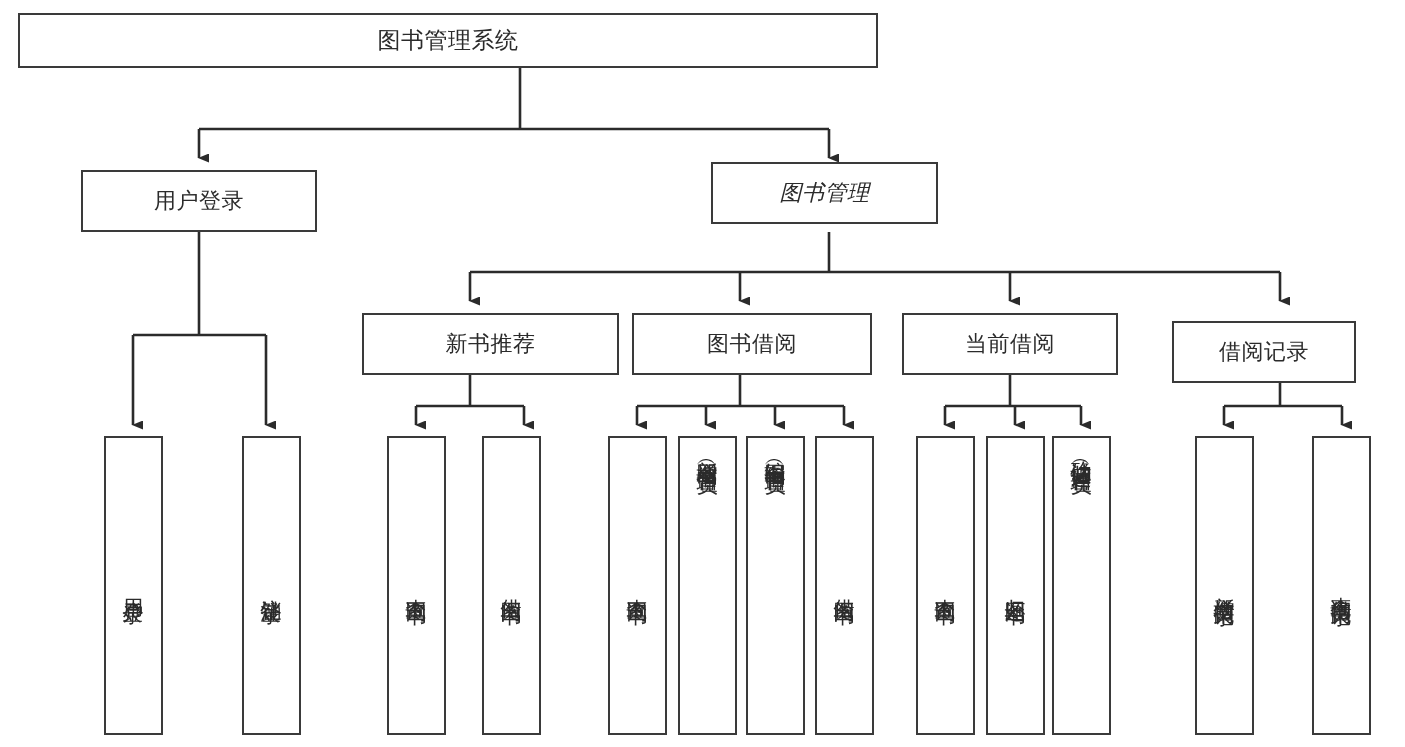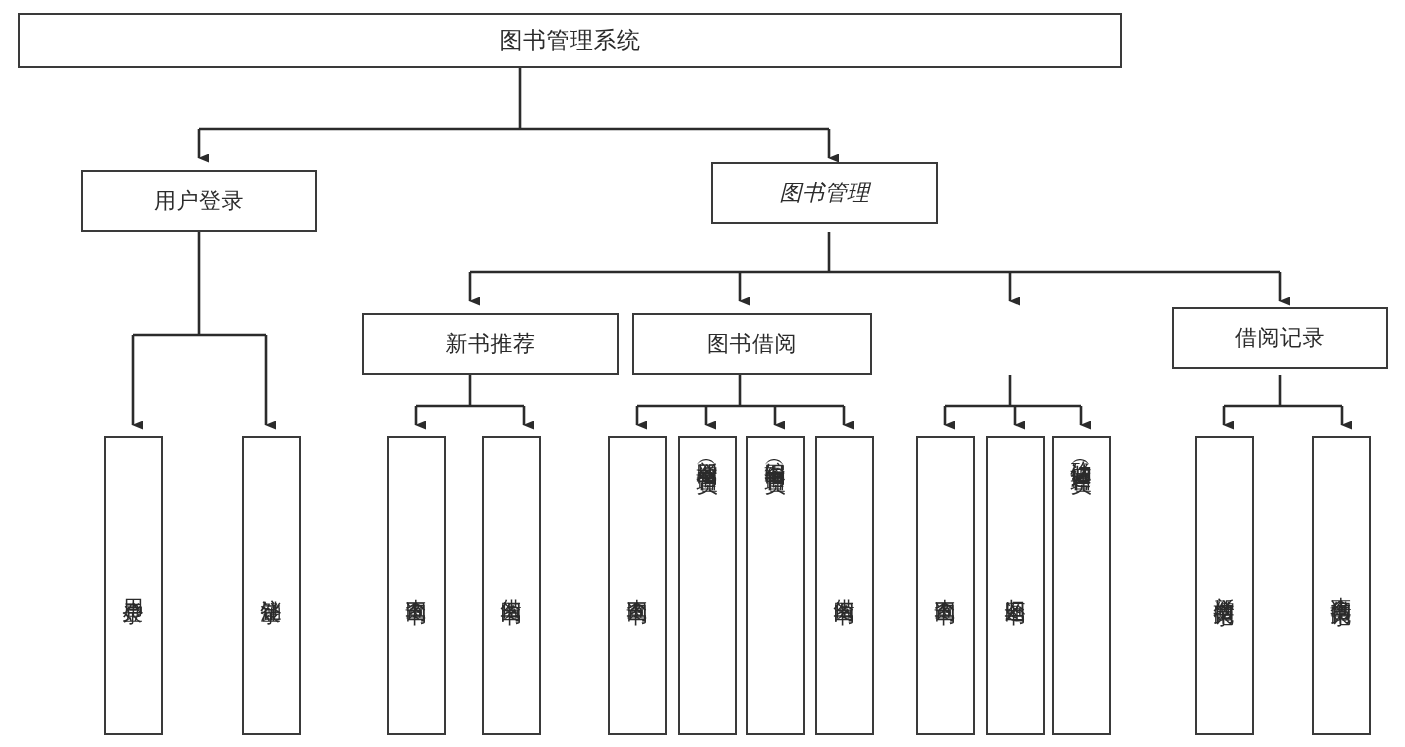--- a/index.html
+++ b/index.html
@@ -126,38 +126,41 @@
       <path d="M1015,406 L1015,425" marker-end="url(#arrowhead)"></path>
       <path d="M1081,406 L1081,425" marker-end="url(#arrowhead)"></path>
 
       <path d="M1280,375 L1280,406"></path>
       <path d="M1224,406 L1342,406"></path>
       <path d="M1224,406 L1224,425" marker-end="url(#arrowhead)"></path>
       <path d="M1342,406 L1342,425" marker-end="url(#arrowhead)"></path>
     </g>
   </svg>
 
-  <div class="node root horizontal" style="left:18px; top:13px; width:1104px; height:55px;">
+  <div class="node root horizontal" style="left:18px; top:13px; width:860px; height:55px;">
     <span class="node-label">图书管理系统</span>
   </div>
 
   <div class="node horizontal" style="left:81px; top:170px; width:236px; height:62px;">
     <span class="node-label">用户登录</span>
   </div>
   <div class="node horizontal" style="left:711px; top:162px; width:227px; height:62px;font-style:italic;">
     <span class="node-label">图书管理</span>
   </div>
 
   <div class="node horizontal" style="left:362px; top:313px; width:257px; height:62px;">
     <span class="node-label">新书推荐</span>
   </div>
   <div class="node horizontal" style="left:632px; top:313px; width:240px; height:62px;">
     <span class="node-label">图书借阅</span>
   </div>
-  <div class="node horizontal" style="left:1172px; top:307px; width:216px; height:62px;">
+  <div class="node horizontal" style="left:902px; top:313px; width:216px; height:62px;">
+    <span class="node-label">当前借阅</span>
+  </div>
+  <div class="node horizontal" style="left:1172px; top:321px; width:184px; height:62px;">
     <span class="node-label">借阅记录</span>
   </div>
 
   <div class="node vertical mid-text" style="left:104px; top:436px; width:59px; height:299px;">
     <span class="node-label">用户登录</span>
   </div>
   <div class="node vertical mid-text" style="left:242px; top:436px; width:59px; height:299px;">
     <span class="node-label">注销登录</span>
   </div>
 

